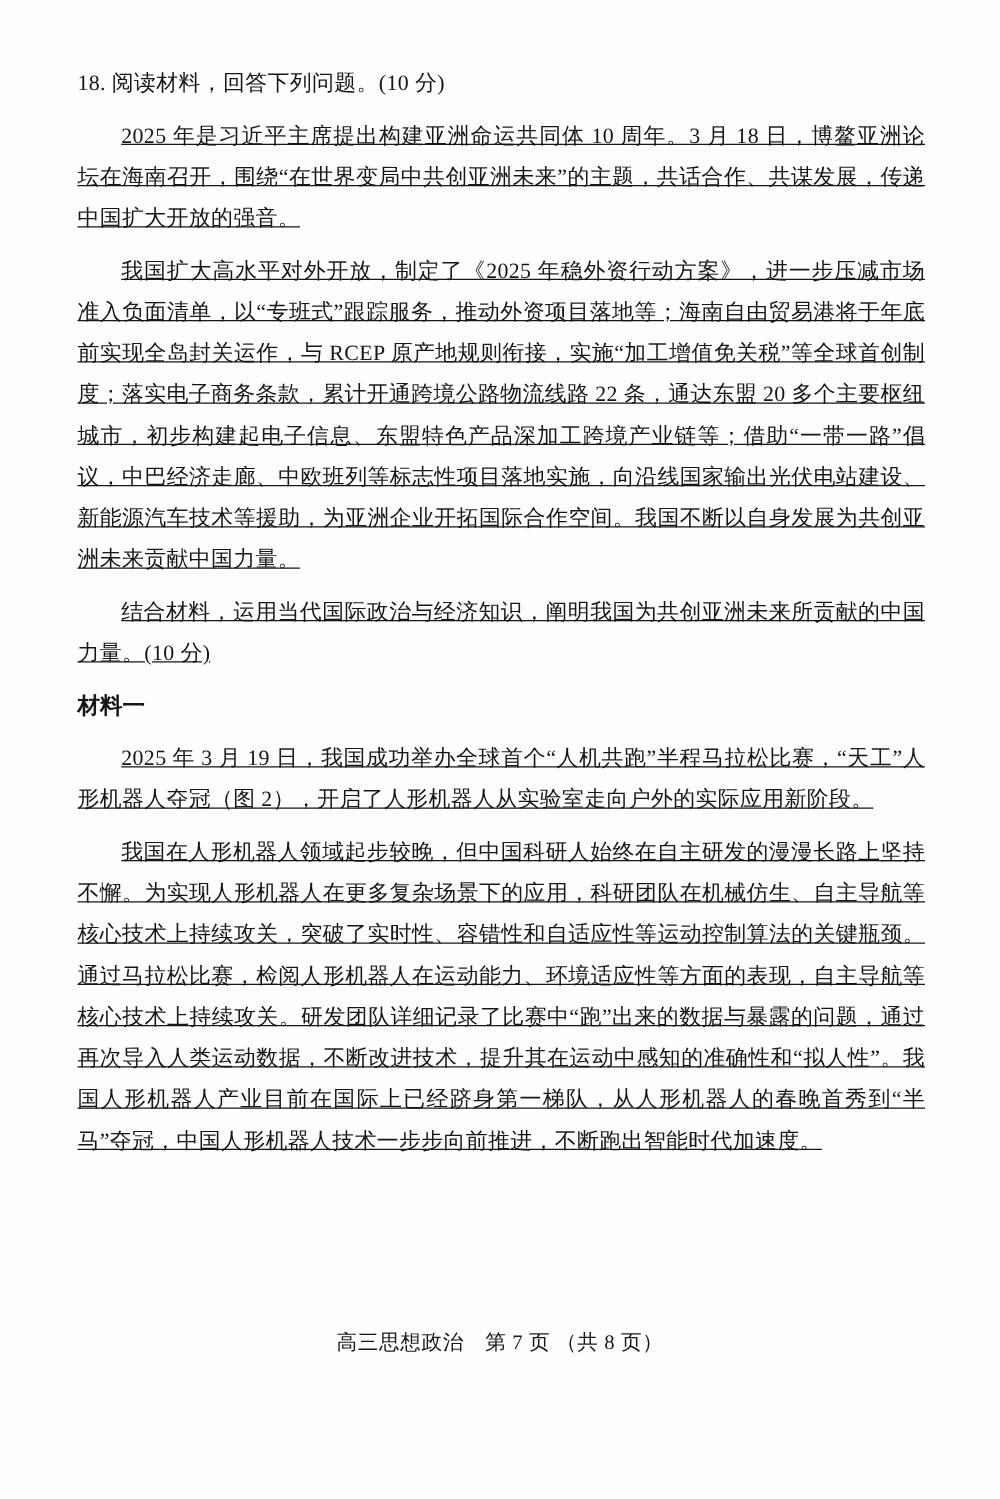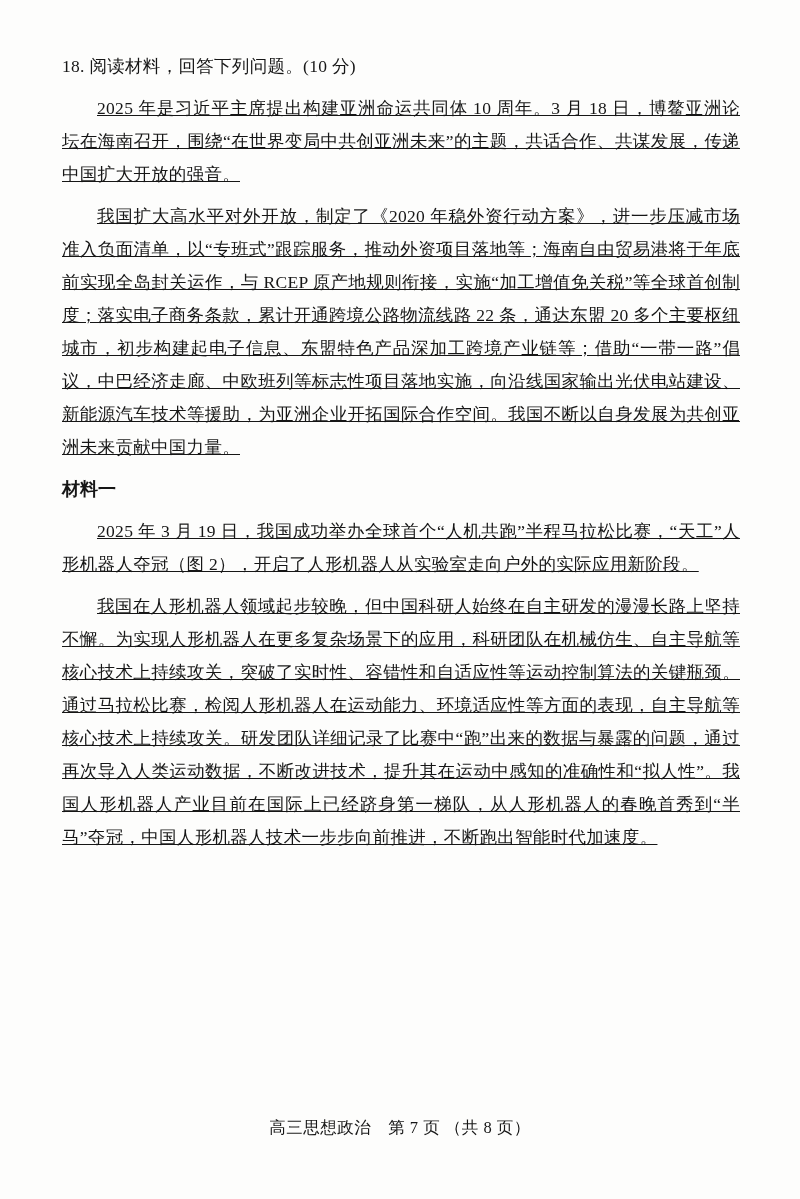--- a/index.html
+++ b/index.html
@@ -39,36 +39,37 @@
   .material-label {
     font-family: "Liberation Sans", "DejaVu Sans", sans-serif;
     font-weight: bold;
     font-size: 18px;
     line-height: 33px;
     margin: 2px 0 9px 0;
   }
   .footer {
     position: absolute;
     left: 0;
-    top: 1116px;
+    top: 1062px;
     width: 100%;
     text-align: center;
     font-size: 16.5px;
     line-height: 24px;
     letter-spacing: 0.5px;
   }
 </style>
 </head>
 <body>
 
 <div class="page">
 
   <p class="para q-heading">18. 阅读材料，回答下列问题。(10 分)</p>
   <p class="para indent">2025 年是习近平主席提出构建亚洲命运共同体 10 周年。3 月 18 日，博鳌亚洲论坛在海南召开，围绕“在世界变局中共创亚洲未来”的主题，共话合作、共谋发展，传递中国扩大开放的强音。</p>
-  <p class="para indent">我国扩大高水平对外开放，制定了《2020 年稳外资行动方案》，进一步压减市场准入负面清单，以“专班式”跟踪服务，推动外资项目落地等；海南自由贸易港将于年底前实现全岛封关运作，与 RCEP 原产地规则衔接，实施“加工增值免关税”等全球首创制度；落实电子商务条款，累计开通跨境公路物流线路 22 条，通达东盟 20 多个主要枢纽城市，初步构建起电子信息、东盟特色产品深加工跨境产业链等；借助“一带一路”倡议，中巴经济走廊、中欧班列等标志性项目落地实施，向沿线国家输出光伏电站建设、新能源汽车技术等援助，为亚洲企业开拓国际合作空间。我国不断以自身发展为共创亚洲未来贡献中国力量。</p>
+  <p class="para indent">我国扩大高水平对外开放，制定了《2025 年稳外资行动方案》，进一步压减市场准入负面清单，以“专班式”跟踪服务，推动外资项目落地等；海南自由贸易港将于年底前实现全岛封关运作，与 RCEP 原产地规则衔接，实施“加工增值免关税”等全球首创制度；落实电子商务条款，累计开通跨境公路物流线路 22 条，通达东盟 20 多个主要枢纽城市，初步构建起电子信息、东盟特色产品深加工跨境产业链等；借助“一带一路”倡议，中巴经济走廊、中欧班列等标志性项目落地实施，向沿线国家输出光伏电站建设、新能源汽车技术等援助，为亚洲企业开拓国际合作空间。我国不断以自身发展为共创亚洲未来贡献中国力量。</p>
+  <p class="para indent">结合材料，运用当代国际政治与经济知识，阐明我国为共创亚洲未来所贡献的中国力量。(10 分)</p>
 
   <p class="material-label">材料一</p>
   <p class="para indent">2025 年 3 月 19 日，我国成功举办全球首个“人机共跑”半程马拉松比赛，“天工”人形机器人夺冠（图 2），开启了人形机器人从实验室走向户外的实际应用新阶段。</p>
   <p class="para indent">我国在人形机器人领域起步较晚，但中国科研人始终在自主研发的漫漫长路上坚持不懈。为实现人形机器人在更多复杂场景下的应用，科研团队在机械仿生、自主导航等核心技术上持续攻关，突破了实时性、容错性和自适应性等运动控制算法的关键瓶颈。通过马拉松比赛，检阅人形机器人在运动能力、环境适应性等方面的表现，自主导航等核心技术上持续攻关。研发团队详细记录了比赛中“跑”出来的数据与暴露的问题，通过再次导入人类运动数据，不断改进技术，提升其在运动中感知的准确性和“拟人性”。我国人形机器人产业目前在国际上已经跻身第一梯队，从人形机器人的春晚首秀到“半马”夺冠，中国人形机器人技术一步步向前推进，不断跑出智能时代加速度。</p>
 
   <div class="footer">高三思想政治　第 7 页 （共 8 页）</div>
 
 </div>
 
 </body></html>

